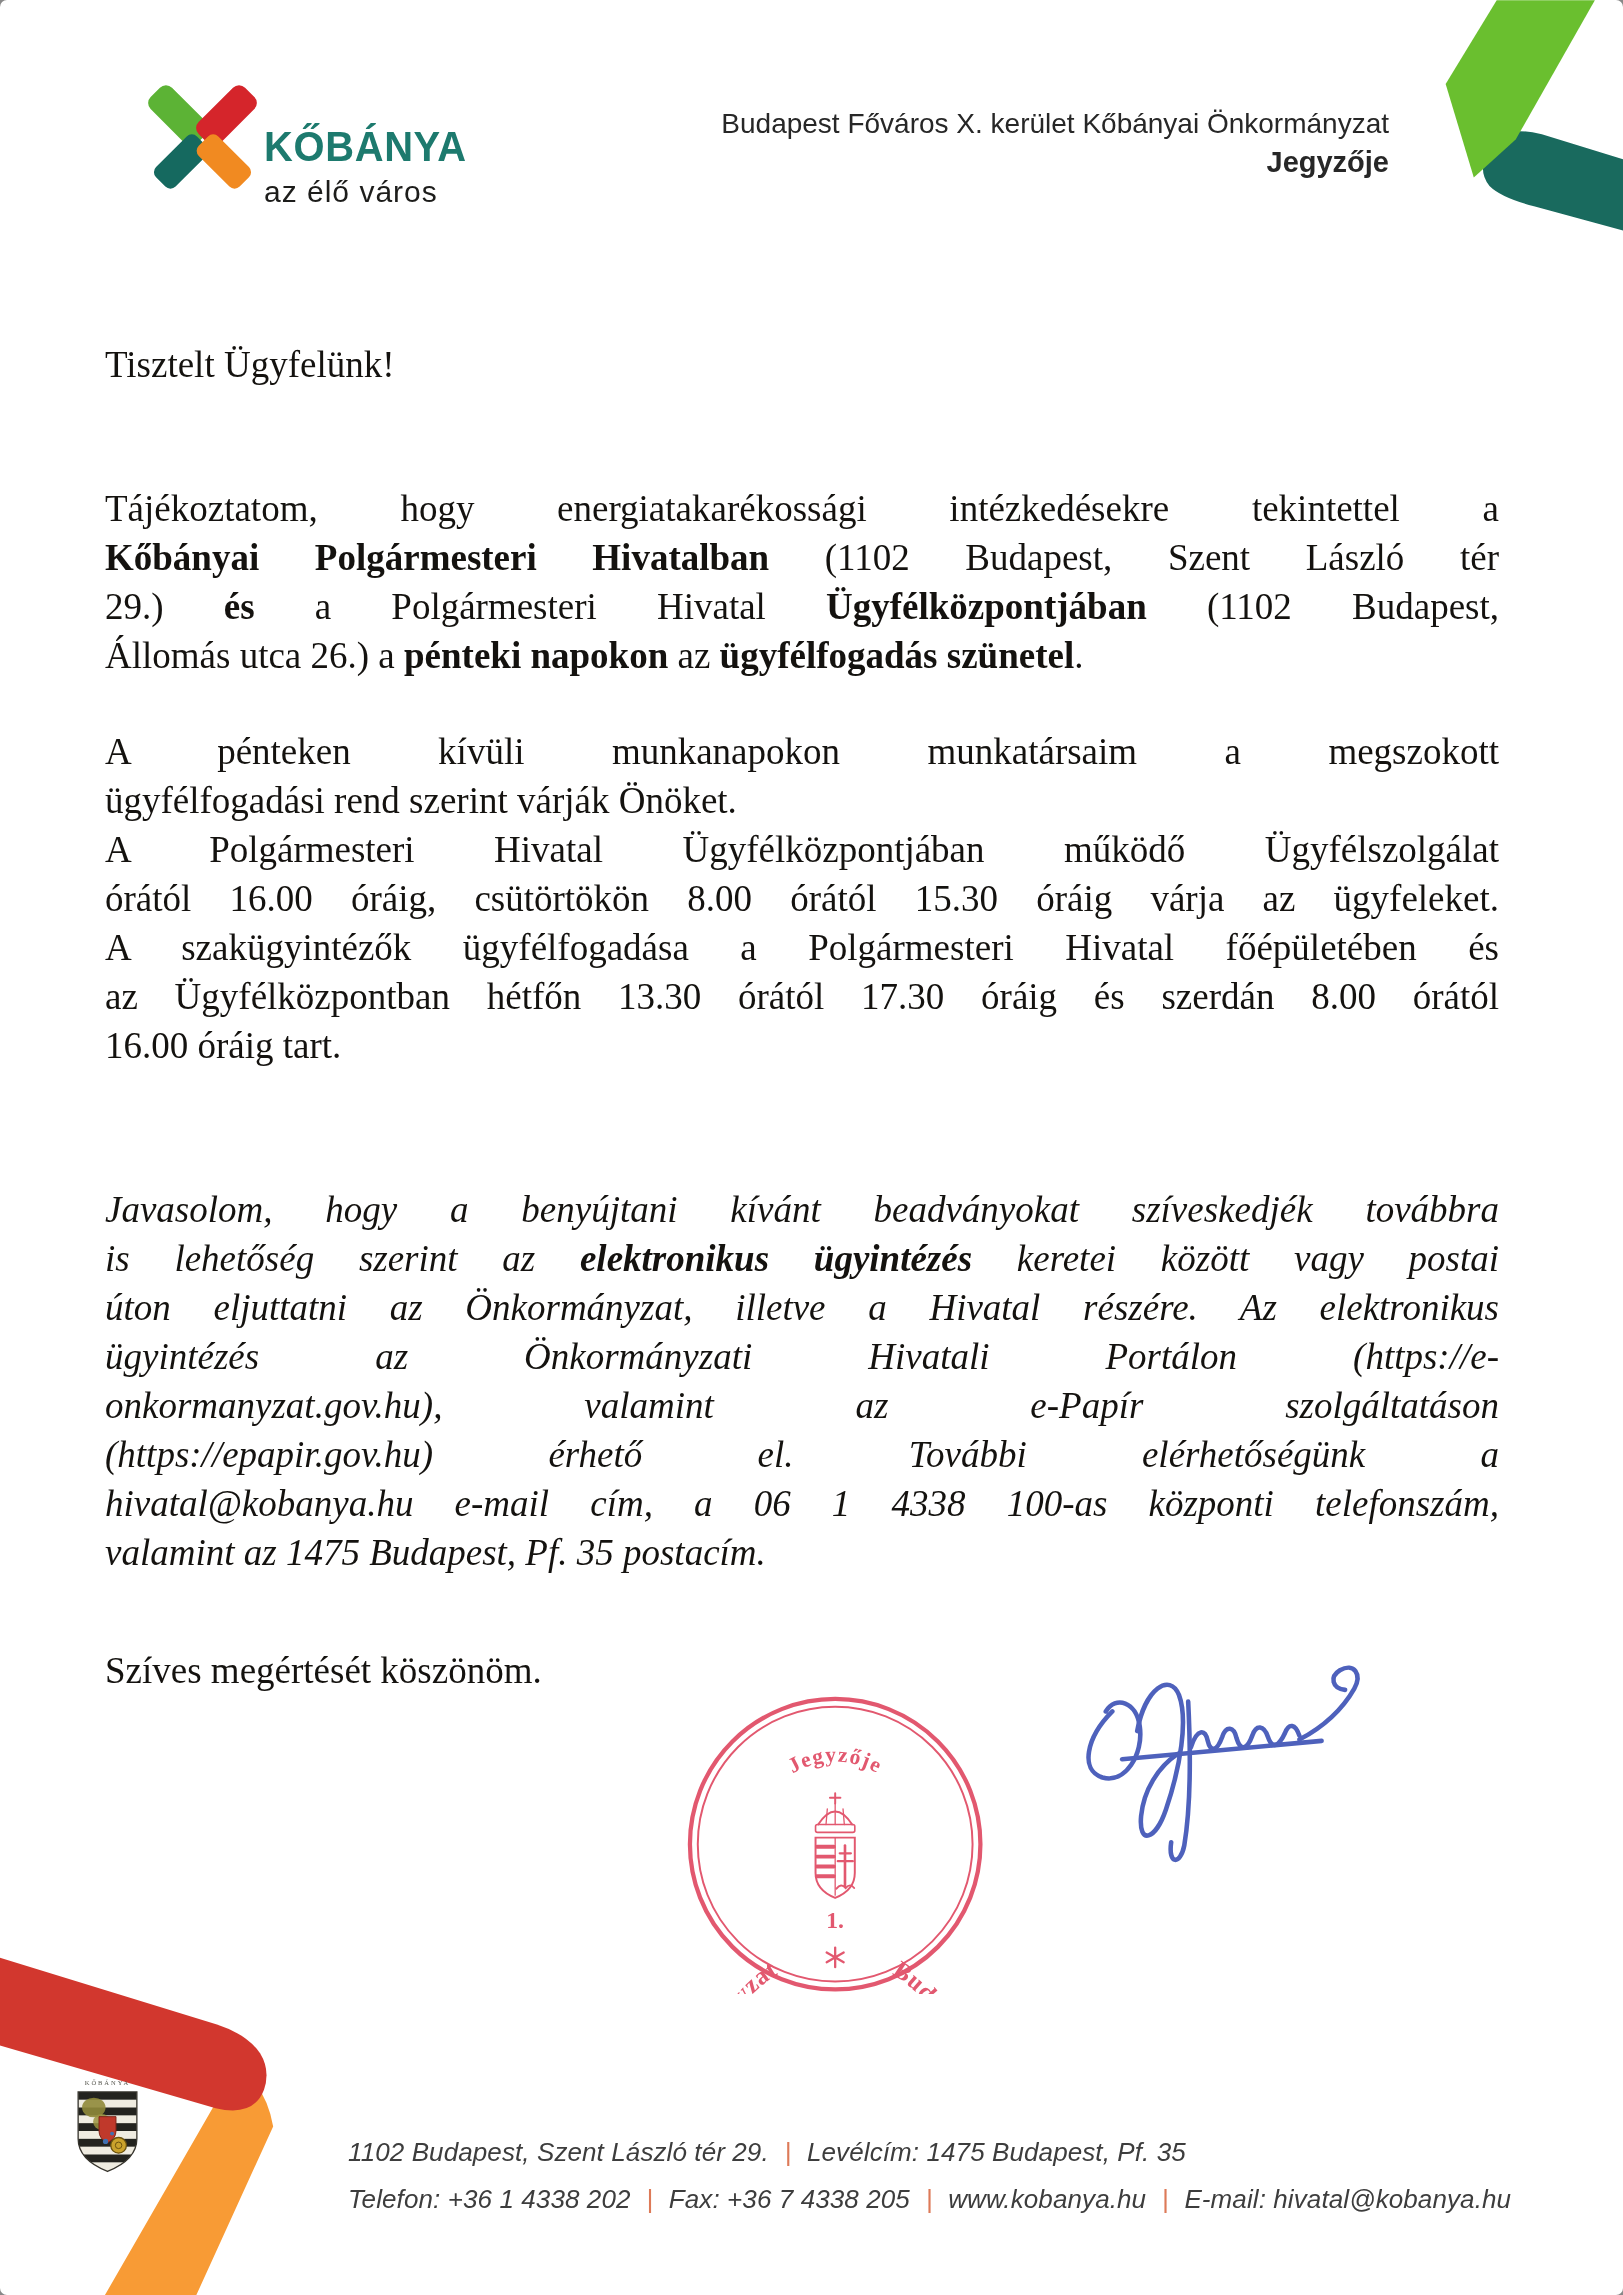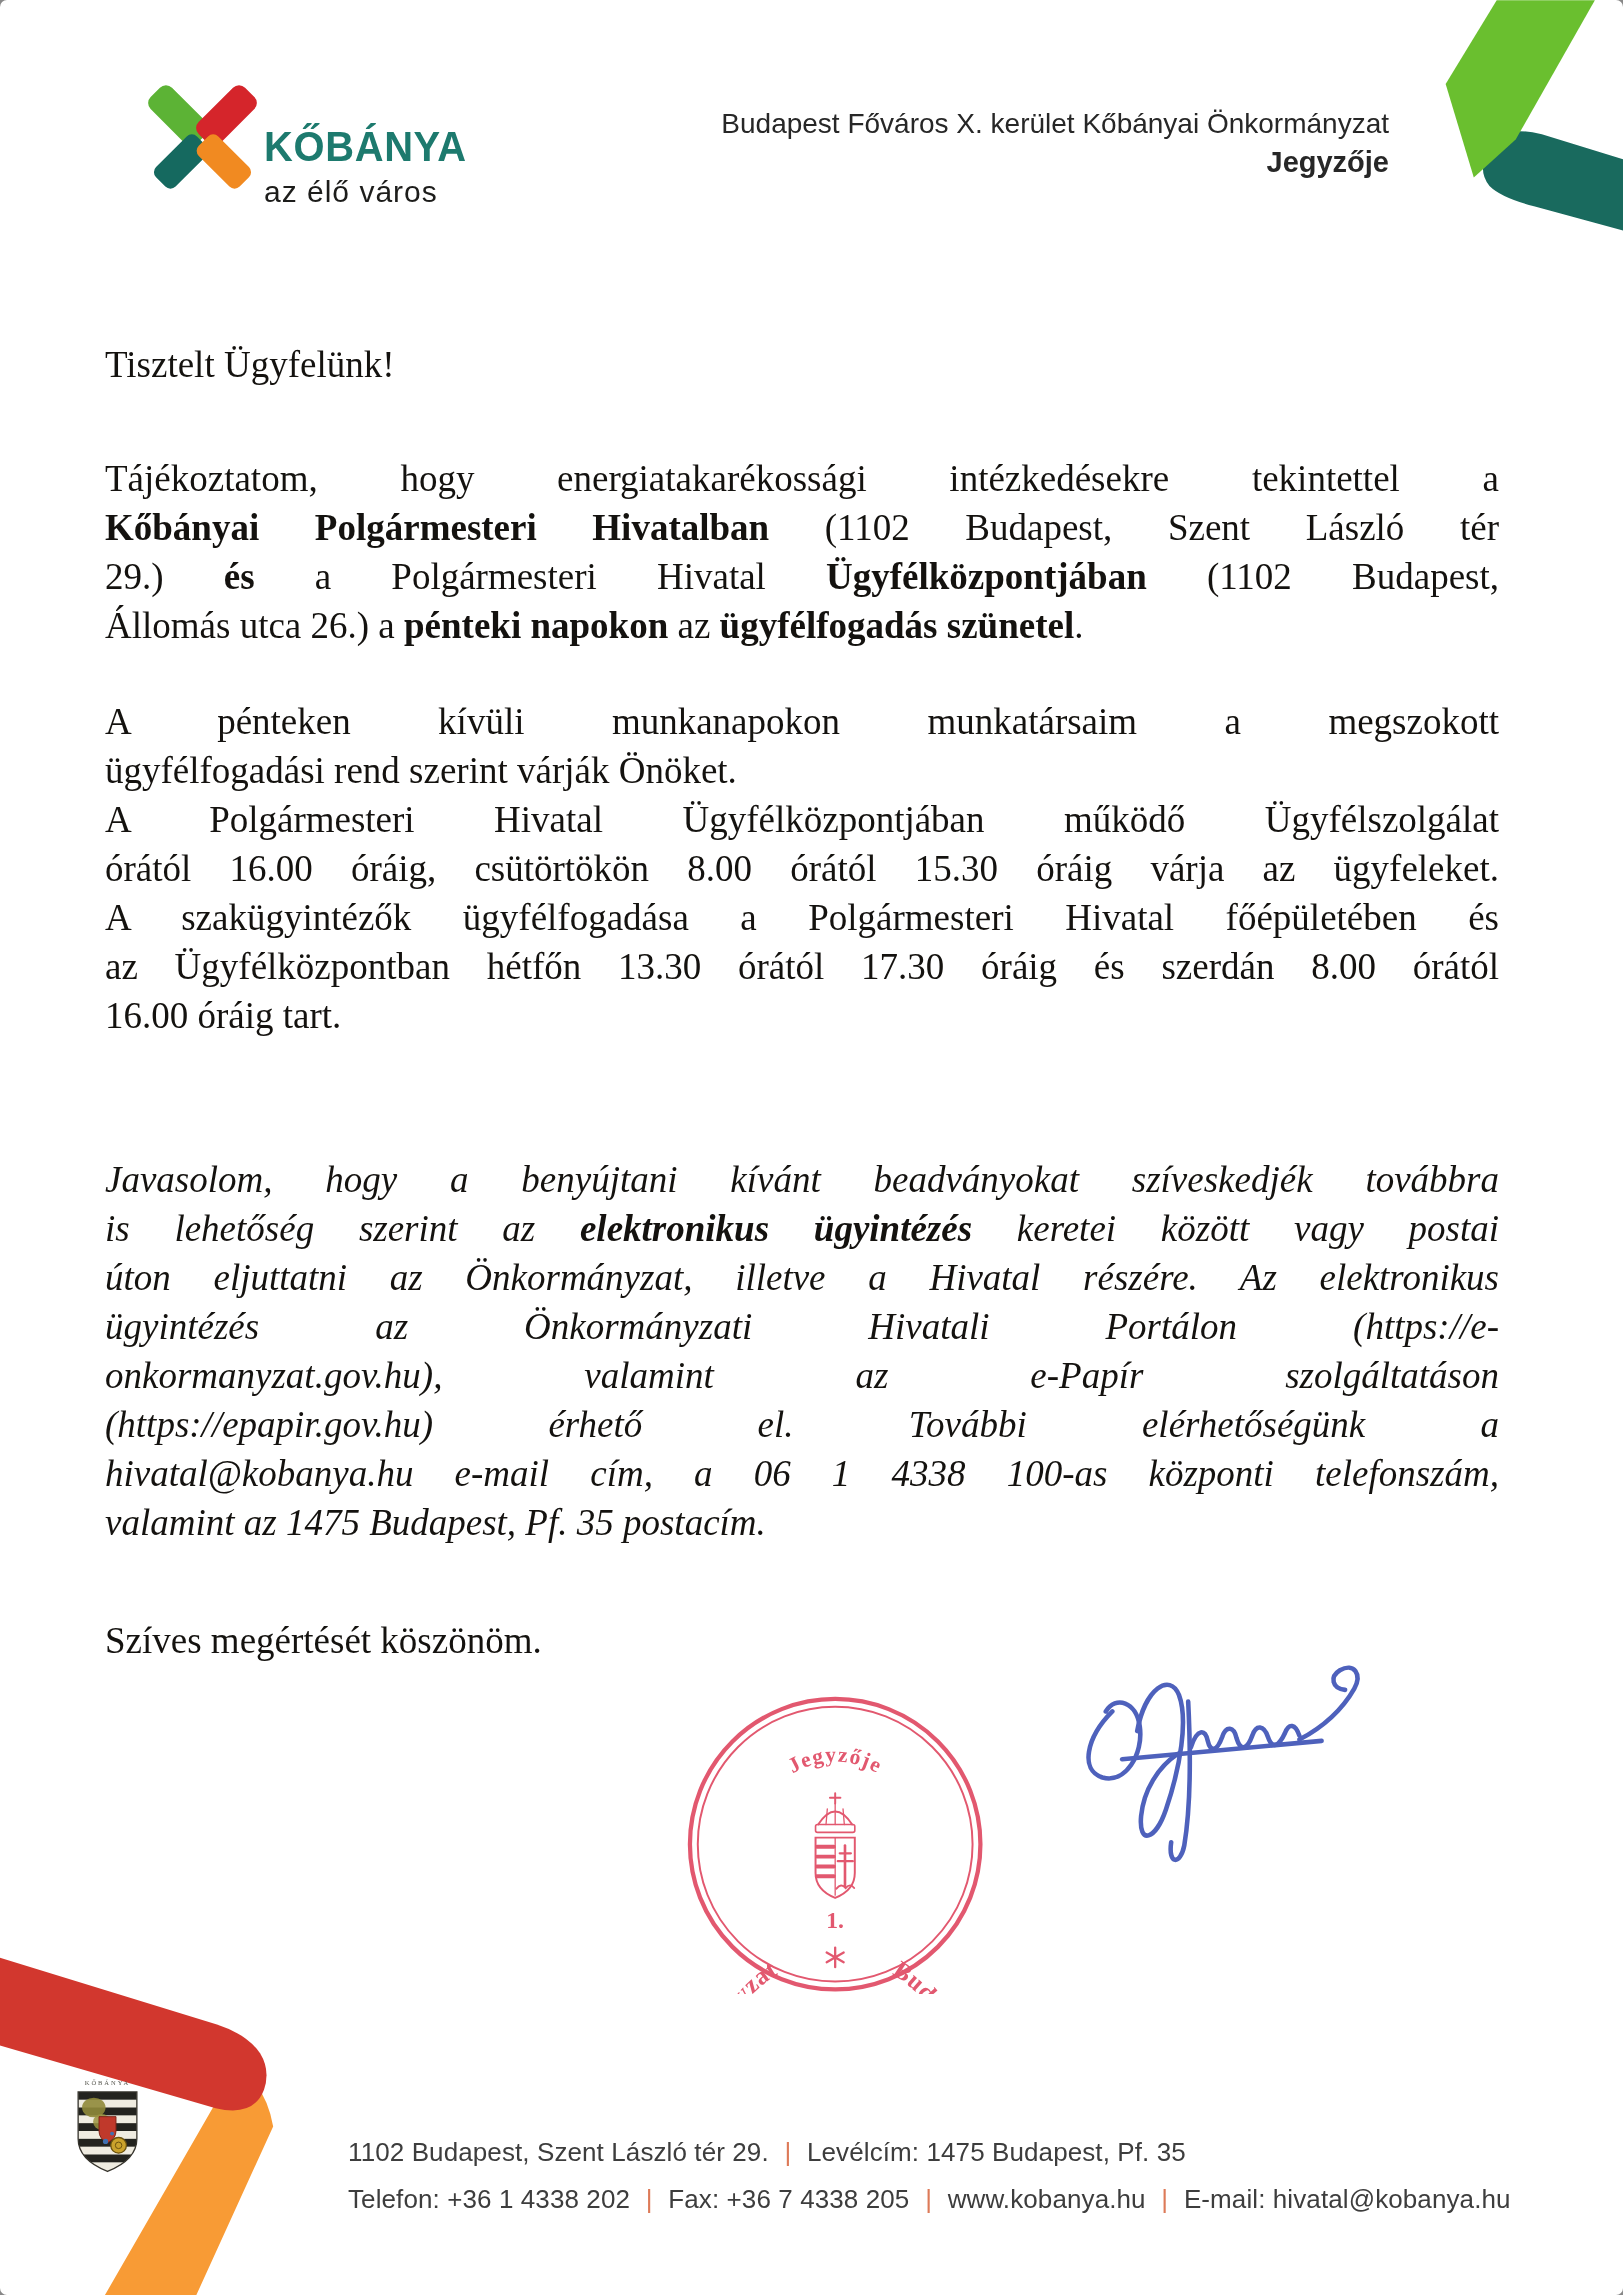--- a/index.html
+++ b/index.html
@@ -17,36 +17,36 @@
   .logo-tagline { font-family:"Liberation Sans","DejaVu Sans",sans-serif; font-size:30px;
                letter-spacing:1px; color:#1d1d1b; margin-top:3.9px; }
   .org-block { position:absolute; right:234px; top:105px; text-align:right;
                font-family:"Liberation Sans","DejaVu Sans",sans-serif; font-size:28px;
                line-height:38px; color:#272727; }
   .org-office { font-weight:bold; font-size:29px; }
 
   
   .letter-body { position:absolute; left:105px; top:340px; width:1394px;
                  font-size:37px; line-height:49px; color:#14120f; }
-  .salutation { margin-bottom:65px; }
+  .salutation { margin-bottom:95px; }
   .para + .para { margin-top:47px; }
   #paragraphs .para:nth-child(3) { margin-top:115px;font-style:italic; }
   .line { text-align:left; }
   .line.justify { text-align:justify; text-align-last:justify; }
   .line span.b { font-weight:bold; }
   .closing { margin-top:69px; }
 
   .signer { position:absolute; left:982px; top:1800px; width:465px; text-align:center; color:#14120f; }
   .signer-name { font-size:38px; line-height:51px; }
   .signer-title { font-size:37px; line-height:58px; }
 
   
   .footer { position:absolute; left:348px; top:2129px;
             font-family:"Liberation Sans","DejaVu Sans",sans-serif;
-            font-size:26px; line-height:47px; color:#3d3d3d; letter-spacing:0.1px; }
+            font-size:26px; line-height:47px; color:#3d3d3d; letter-spacing:0.1px;font-style:italic; }
   .footer .sep { display:inline-block; margin:0 15.7px; font-weight:400; }
 
   svg text { font-family:"Liberation Serif","DejaVu Serif",serif; }
   .stamp-svg { opacity:0.92; }
 </style>
 </head>
 <body>
 
 <div class="page">
 

